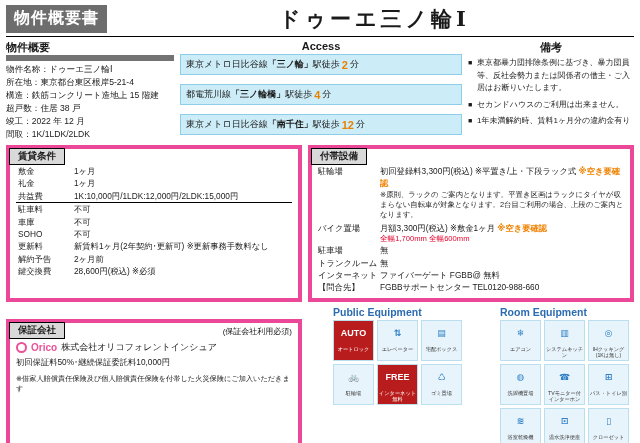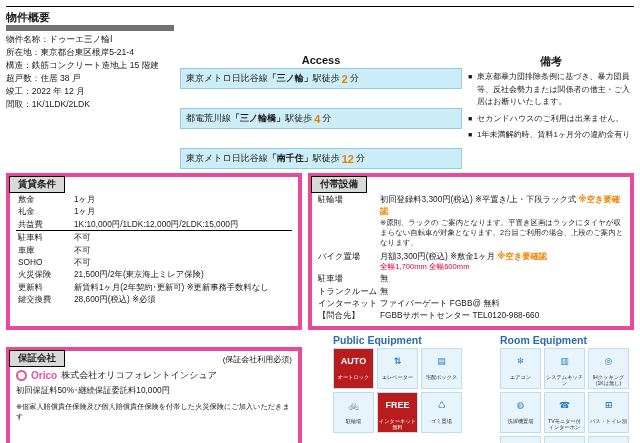--- a/index.html
+++ b/index.html
@@ -24,28 +24,28 @@
   }
   .hr-top{border:none;border-top:1px solid #000;margin:2px 0 3px 0;}
 
   
   .upper{display:flex;gap:6px;}
   .col-left{width:168px;}
   .col-mid{width:282px;}
   .col-right{flex:1;}
 
   .sec-title{font-size:11px;font-weight:bold;margin:0 0 2px 0;}
-  .sec-title.center{text-align:center;margin-top:44px;}
+  .sec-title.center{text-align:center;}
   .underline-box{border-bottom:6px solid #737373;}
 
   .kv{font-size:8.6px;line-height:13px;}
   .kv div{white-space:nowrap;}
 
   
-  .access-list{display:flex;flex-direction:column;gap:19px;margin-top:2px;}
+  .access-list{display:flex;flex-direction:column;gap:9px;margin-top:2px;}
   .acc-row{
     background:#ccecf7;border:1px solid #8ecde8;font-size:9px;
     padding:3px 5px;display:flex;align-items:center;white-space:nowrap;
   }
   .acc-row .line{font-weight:bold;}
   .acc-min{color:#e98100;font-weight:bold;font-size:11px;padding:0 2px;}
 
   
   .remarks{font-size:8px;line-height:12.5px;}
   .remarks li{margin:0 0 4px 0;list-style:none;position:relative;padding-left:9px;}
@@ -108,20 +108,24 @@
   
   .footer{margin-top:4px;border-top:1px solid #000;padding-top:3px;font-size:7px;line-height:10px;}
   .footer p{margin:0 0 1px 0;}
   .footer .b{font-weight:bold;}
 </style>
 </head>
 <body>
 
 <div class="page">
 
+  <div class="header">
+    <div class="doc-title">物件概要書</div>
+    <div class="prop-title">ドゥーエ三ノ輪Ⅰ</div>
+  </div>
   <hr class="hr-top">
 
   <div class="upper">
 
     <div class="col-left">
       <div class="sec-title underline-box">物件概要</div>
       <div class="kv">
         <div>物件名称：ドゥーエ三ノ輪Ⅰ</div>
         <div>所在地：東京都台東区根岸5-21-4</div>
         <div>構造：鉄筋コンクリート造地上 15 階建</div>
@@ -193,26 +197,26 @@
               </tr>
           <tr>
                 <td class="k">車庫</td>
                 <td>不可</td>
               </tr>
           <tr>
                 <td class="k">SOHO</td>
                 <td>不可</td>
               </tr>
           <tr>
-                <td class="k">火災保険</td>
-                <td>21,500円/2年(東京海上ミレア保険)</td>
-              </tr>
-          <tr>
                 <td class="k">更新料</td>
                 <td>新賃料1ヶ月(2年契約･更新可)  ※更新事務手数料なし</td>
+              </tr>
+          <tr>
+                <td class="k">解約予告</td>
+                <td>2ヶ月前</td>
               </tr>
           <tr>
                 <td class="k">鍵交換費</td>
                 <td>28,600円(税込)  ※必須</td>
               </tr>
         </tbody>
           </table>
       </div>
     </div>
 

